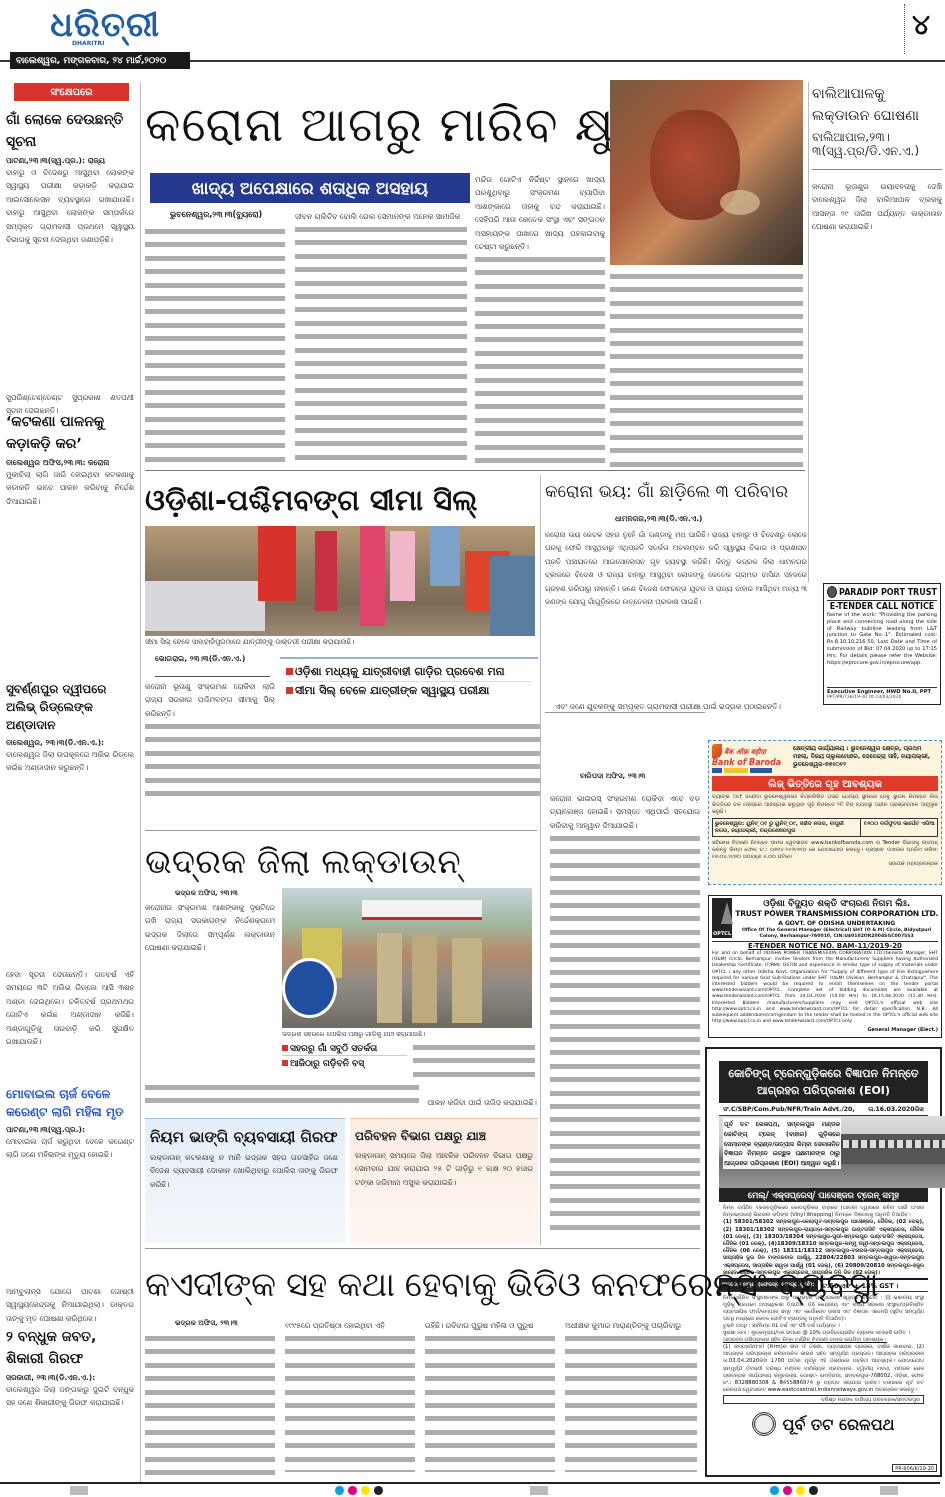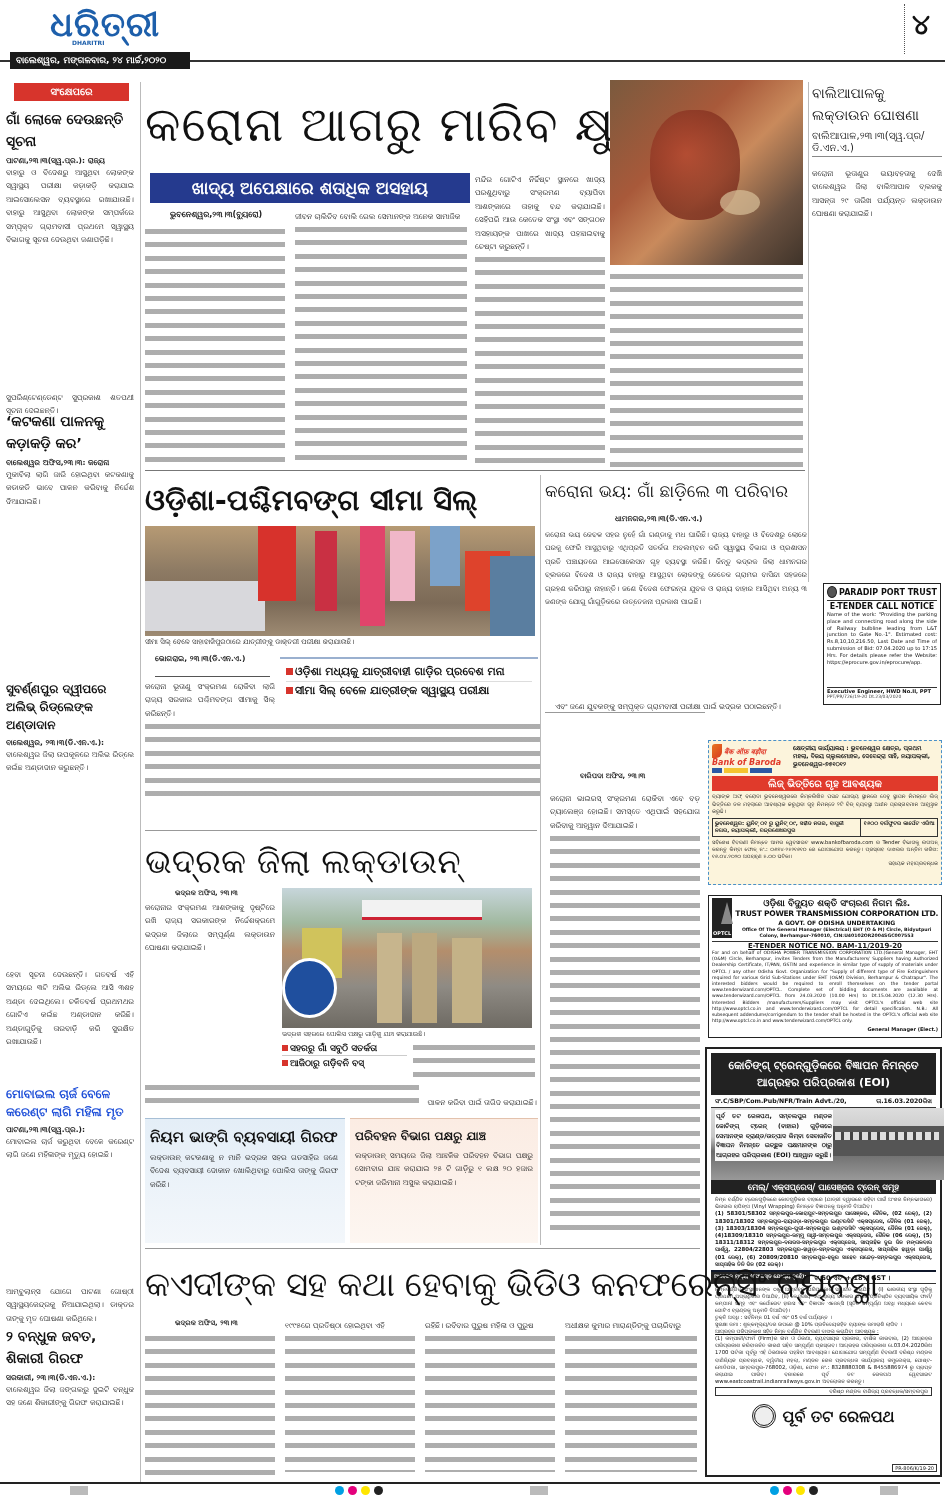--- a/index.html
+++ b/index.html
@@ -86,21 +86,21 @@
     <div style="position:absolute;left:110px;top:110px;width:40px;height:25px;border-radius:50%;background:#d9c09a;opacity:.7;"></div>
   </div>
   <div class="txt" style="position:absolute;left:465px;top:190px;width:193px;height:200px;">
       <div class="body-lines" style="width:100%;height:100%;"></div>
     </div>
 </div>
 <div class="vrule" style="left:808px;top:82px;height:500px;"></div>
 
 <div class="abs" style="left:812px;top:80px;width:130px;height:500px;">
   <div style="font-size:14px;line-height:22px;color:#111;margin-top:2px;">ବାଲିଆପାଳକୁ ଲକ୍‌ଡାଉନ ଘୋଷଣା</div>
-  <div class="dateline" style="margin-top:4px;font-size:10px;font-weight:normal;border-bottom:1px solid #888;padding-bottom:2px;">ବାଲିଆପାଳ,୨୩।୩(ସ୍ୱ.ପ୍ର/ଡି.ଏନ.ଏ.)</div>
+  <div class="dateline" style="margin-top:4px;font-size:12px;font-weight:normal;border-bottom:1px solid #888;padding-bottom:11px;">ବାଲିଆପାଳ,୨୩।୩(ସ୍ୱ.ପ୍ର/ଡି.ଏନ.ଏ.)</div>
   <div class="txt" style="margin-top:10px;height:420px;">କରୋନା ଭୂତାଣୁର ଭୟାବହତାକୁ ଦେଖି ବାଲେଶ୍ୱର ଜିଲା ବାଲିଆପାଳ ବ୍ଲକକୁ ଆସନ୍ତା ୨୯ ତାରିଖ ପର୍ଯ୍ୟନ୍ତ ଲକ୍‌ଡାଉନ ଘୋଷଣା କରାଯାଇଛି।</div>
 </div>
 <div class="abs" style="left:555px;top:700px;width:250px;">
   <div class="txt" style="height:26px;">ଏବଂ ଜଣେ ଯୁବକଙ୍କୁ ସମ୍ପୃକ୍ତ ଗ୍ରାମବାସୀ ପରୀକ୍ଷା ପାଇଁ ଭଦ୍ରକ ପଠାଇଛନ୍ତି।</div>
 </div>
 
 <div class="hrule" style="left:145px;top:470px;width:660px;background:#777;"></div>
 
 <div class="abs" style="left:145px;top:470px;width:395px;height:330px;">
   <div style="position:absolute;left:0;top:10px;font-size:29px;line-height:40px;font-weight:bold;color:#111;white-space:nowrap;">ଓଡ଼ିଶା-ପଶ୍ଚିମବଙ୍ଗ ସୀମା ସିଲ୍</div>
@@ -235,21 +235,21 @@
 <div class="abs" style="left:145px;top:1118px;width:200px;height:125px;background:linear-gradient(180deg,#e4eef7,#f3f7fb);border-top:1px solid #a7bfd6;">
   <div style="position:absolute;left:5px;top:7px;font-size:15px;font-weight:bold;line-height:22px;white-space:nowrap;">ନିୟମ ଭାଙ୍ଗି ବ୍ୟବସାୟୀ ଗିରଫ</div>
   <div class="txt" style="position:absolute;left:5px;top:32px;width:188px;height:88px;">ଲକ୍‌ଡାଉନ୍ କଟକଣାକୁ ନ ମାନି ଭଦ୍ରକ ସହର ଗଡସାହିର ଜଣେ ବିଦେଶ ବ୍ୟବସାୟୀ ଦୋକାନ ଖୋଲିଥିବାରୁ ପୋଲିସ ତାଙ୍କୁ ଗିରଫ କରିଛି।</div>
 </div>
 
 <div class="abs" style="left:350px;top:1118px;width:188px;height:125px;background:linear-gradient(180deg,#fbece3,#fdf6f1);border-top:1px solid #e3c2ad;">
   <div style="position:absolute;left:5px;top:7px;font-size:12px;font-weight:bold;line-height:20px;white-space:nowrap;">ପରିବହନ ବିଭାଗ ପକ୍ଷରୁ ଯାଞ୍ଚ</div>
   <div class="txt" style="position:absolute;left:5px;top:30px;width:178px;height:90px;">ଲକ୍‌ଡାଉନ୍ ସମୟରେ ଜିଲା ଆଞ୍ଚଳିକ ପରିବହନ ବିଭାଗ ପକ୍ଷରୁ ସୋମବାର ଯାଞ୍ଚ କରାଯାଇ ୨୫ ଟି ଗାଡ଼ିରୁ ୧ ଲକ୍ଷ ୨୦ ହଜାର ଟଙ୍କା ଜରିମାନା ଅସୁଲ କରାଯାଇଛି।</div>
 </div>
 
-<div class="ad-box" style="left:705px;top:1047px;width:237px;height:430px;border-width:2px;padding:4px;">
+<div class="ad-box" style="left:705px;top:1047px;width:237px;height:430px;border-width:2px;padding:12px;">
   <div style="background:#222;color:#fff;font-size:11px;font-weight:bold;text-align:center;line-height:17px;padding:4px 6px;">କୋଚିଙ୍ଗ୍ ଟ୍ରେନ୍‌ଗୁଡ଼ିକରେ ବିଜ୍ଞାପନ ନିମନ୍ତେ ଆଗ୍ରହର ପରିପ୍ରକାଶ (EOI)</div>
   <div style="display:flex;justify-content:space-between;padding:2px 4px;border-bottom:1px solid #333;">
     <span style="font-size:6.2px;font-weight:bold;">ସଂ.C/SBP/Com.Pub/NFR/Train Advt./20,</span>
     <span style="font-size:6.2px;font-weight:bold;">ତା.16.03.2020ରିଖ</span>
   </div>
   <div style="position:relative;height:72px;">
     <div class="photo" style="left:0;top:0;width:233px;height:72px;background:linear-gradient(180deg,#ddd 0%,#c8c8c8 40%,#6b6b6b 60%,#999 100%);">
       <div style="position:absolute;left:110px;top:18px;width:123px;height:30px;background:#555;"></div>
       <div style="position:absolute;left:115px;top:24px;width:113px;height:8px;background:repeating-linear-gradient(to right,#ddd 0,#ddd 6px,#444 6px,#444 9px);"></div>
     </div>

